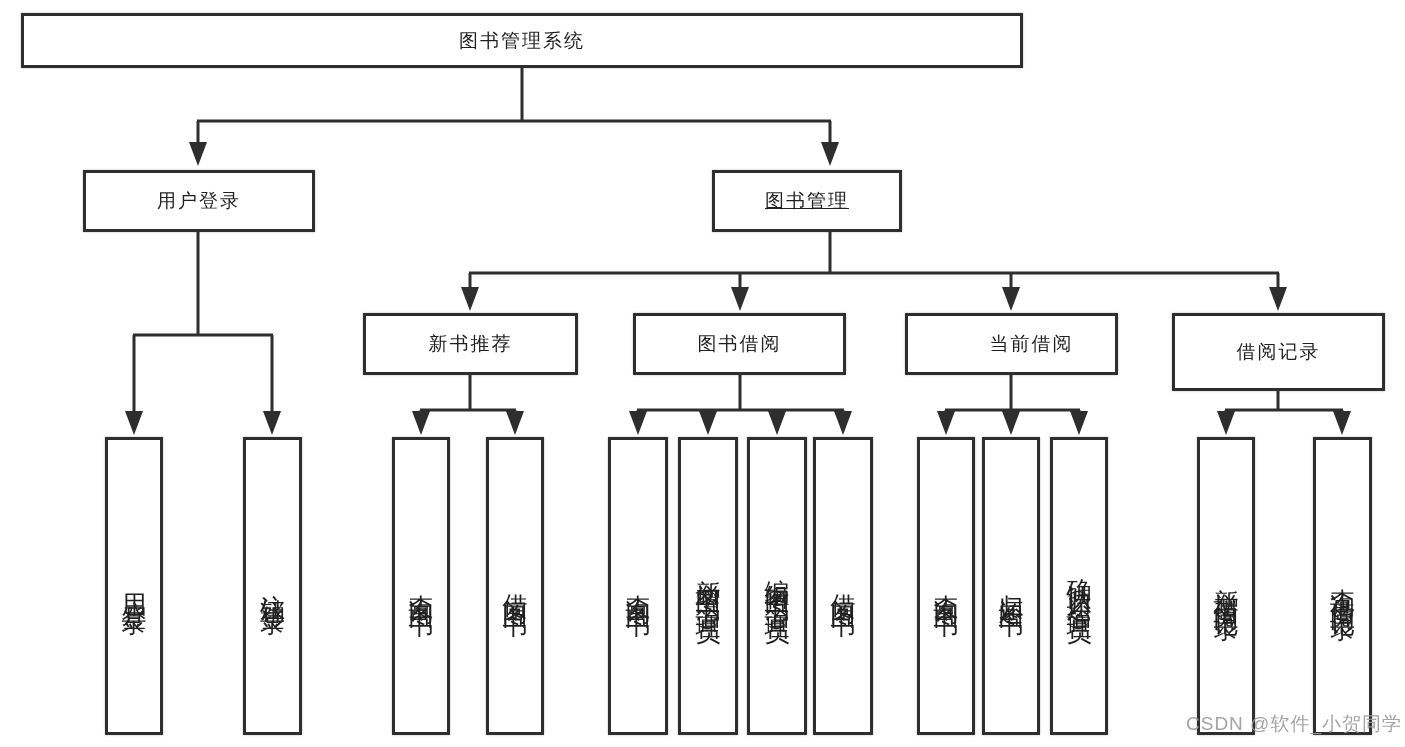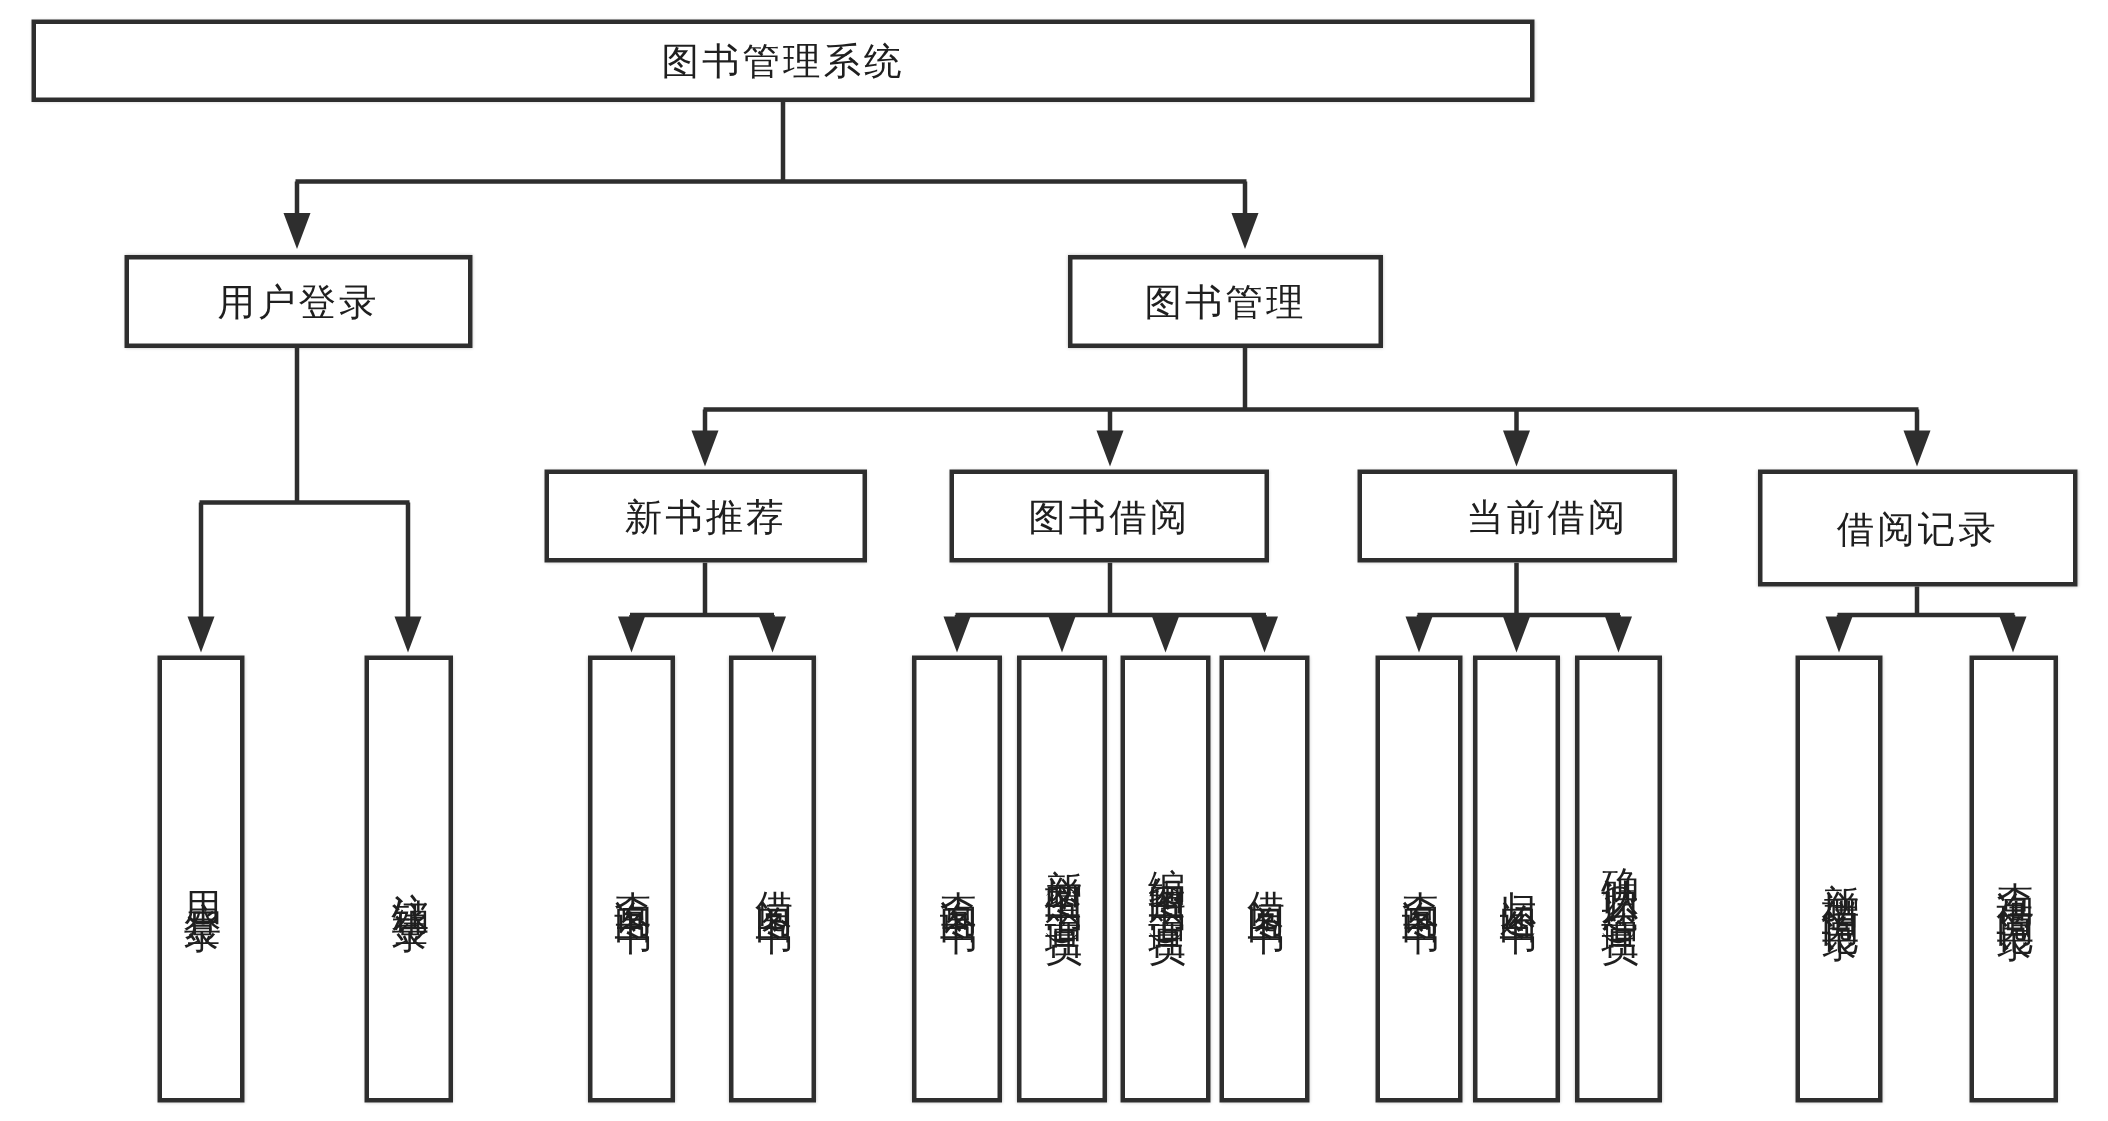--- a/index.html
+++ b/index.html
@@ -18,21 +18,21 @@
     border: 3px solid #2e2e2e;
     background: #ffffff;
     display: flex;
     align-items: center;
     justify-content: center;
     color: #1f1f1f;
     box-shadow: 0 0 2px rgba(60,60,60,0.35);
     z-index: 2;
   }
   .box.h span {
-    font-size: 25px;
+    font-size: 19px;
     letter-spacing: 2px;
     white-space: nowrap;
     color: #1f1f1f;
   }
   .box.v span {
     writing-mode: vertical-lr;
     text-orientation: mixed;
     font-size: 25px;
     letter-spacing: 6px;
     line-height: 1;
@@ -113,21 +113,21 @@
     <polygon class="arrowhead" points="1333,411 1351,411 1342,435"></polygon>
   </svg>
 
   <div class="box h" style="left:21px; top:13px; width:1002px; height:55px;">
     <span>图书管理系统</span>
   </div>
 
   <div class="box h" style="left:83px; top:170px; width:232px; height:62px;">
     <span>用户登录</span>
   </div>
-  <div class="box h" style="left:712px; top:170px; width:210px; height:62px;">
+  <div class="box h" style="left:712px; top:170px; width:190px; height:62px;text-decoration:underline;">
     <span>图书管理</span>
   </div>
 
   <div class="box h" style="left:633px; top:313px; width:213px; height:62px;">
     <span>图书借阅</span>
   </div>
   <div class="box h" style="left:363px; top:313px; width:215px; height:62px;">
     <span>新书推荐</span>
   </div>
   <div class="box h" style="left:905px; top:313px; width:213px; height:62px;padding-left:40px;">
@@ -174,14 +174,15 @@
     <span>确认归还（管理员）</span>
   </div>
 
   <div class="box v" style="left:1197px; top:437px; width:58px; height:298px;">
     <span>新增借阅记录</span>
   </div>
   <div class="box v" style="left:1313px; top:437px; width:59px; height:298px;">
     <span>查询借阅记录</span>
   </div>
 
+  <div class="watermark">CSDN @软件_小贺同学</div>
 
 </div>
 
 </body></html>

